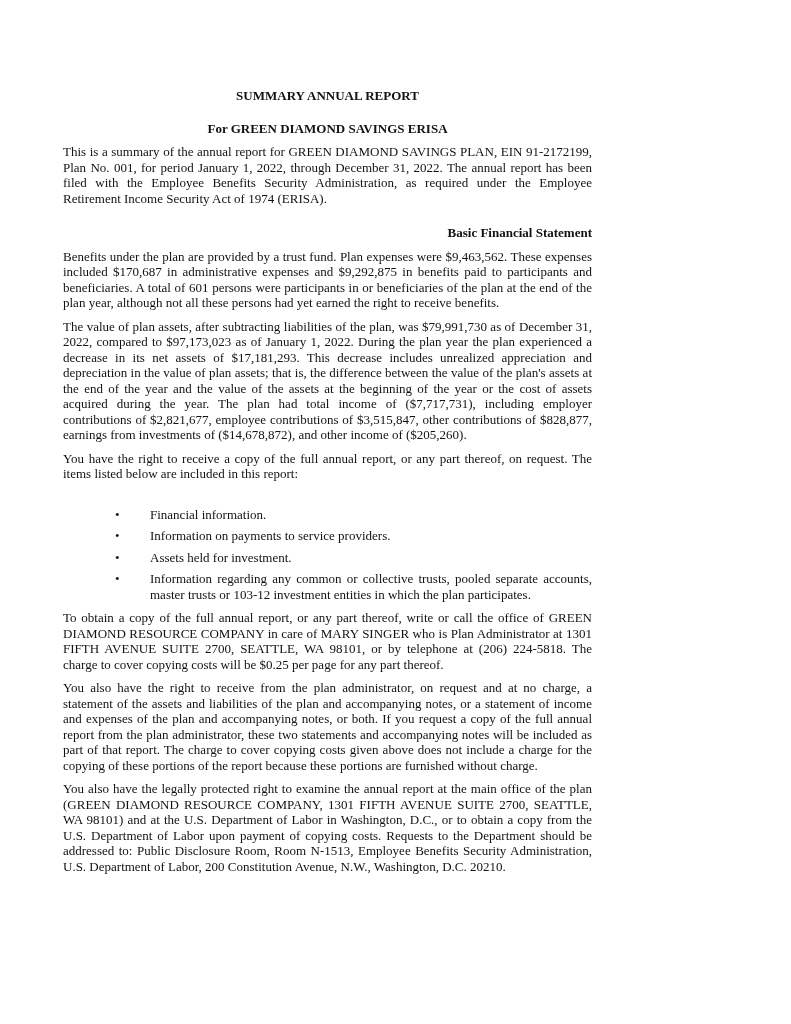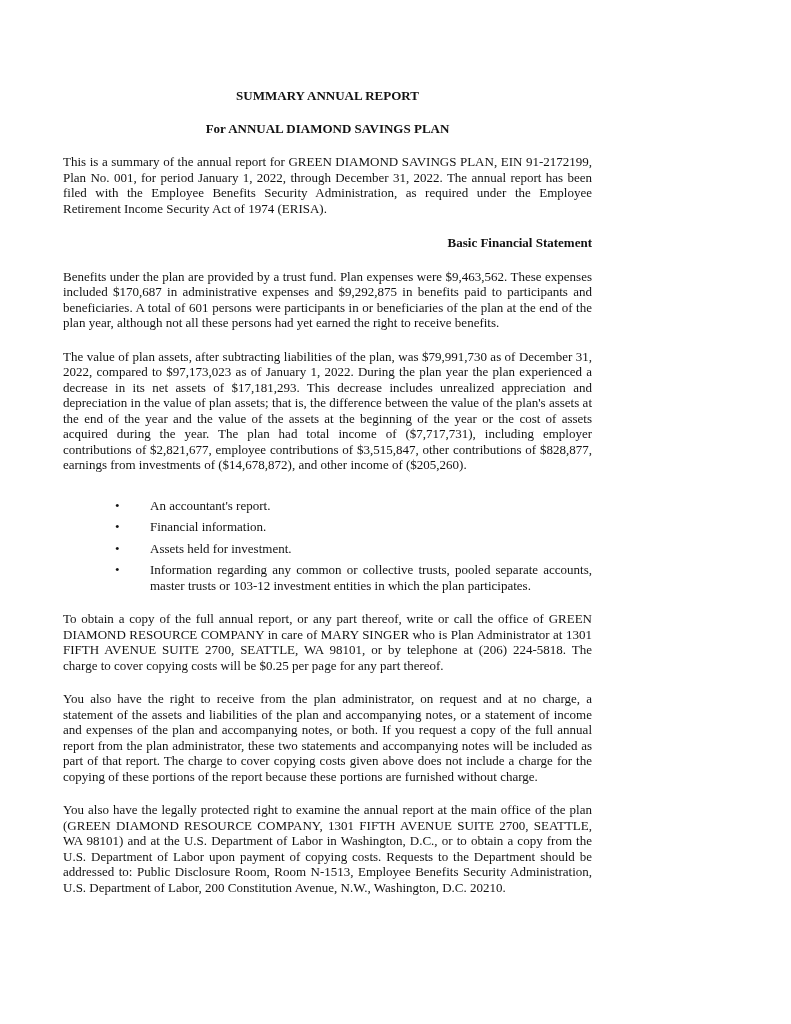--- a/index.html
+++ b/index.html
@@ -33,21 +33,21 @@
     margin: 17px 0 0 0;
   }
   .section-heading {
     text-align: right;
     font-weight: bold;
     font-size: 13px;
     margin: 19px 0 0 0;
   }
   p.body-para {
     text-align: justify;
-    margin: 18px 0 0 0;
+    margin: 8px 0 0 0;
   }
   ul.report-items {
     list-style: none;
     margin: 25px 0 0 0;
     padding: 0;
   }
   ul.report-items li {
     position: relative;
     padding-left: 87px;
     margin: 0 0 6px 0;
@@ -60,35 +60,36 @@
     top: 0;
   }
 </style>
 </head>
 <body>
 
 <div class="page">
 
   <div class="doc-title">SUMMARY ANNUAL REPORT</div>
 
-  <div class="doc-subtitle">For ANNUAL DIAMOND SAVINGS PLAN</div>
+  <div class="doc-subtitle">For GREEN DIAMOND SAVINGS ERISA</div>
 
   <p class="body-para">This is a summary of the annual report for GREEN DIAMOND SAVINGS PLAN, EIN 91-2172199, Plan No. 001, for period January 1, 2022, through December 31, 2022. The annual report has been filed with the Employee Benefits Security Administration, as required under the Employee Retirement Income Security Act of 1974 (ERISA).</p>
 
   <div class="section-heading">Basic Financial Statement</div>
 
   <p class="body-para">Benefits under the plan are provided by a trust fund. Plan expenses were $9,463,562. These expenses included $170,687 in administrative expenses and $9,292,875 in benefits paid to participants and beneficiaries. A total of 601 persons were participants in or beneficiaries of the plan at the end of the plan year, although not all these persons had yet earned the right to receive benefits.</p>
 
   <p class="body-para">The value of plan assets, after subtracting liabilities of the plan, was $79,991,730 as of December 31, 2022, compared to $97,173,023 as of January 1, 2022. During the plan year the plan experienced a decrease in its net assets of $17,181,293. This decrease includes unrealized appreciation and depreciation in the value of plan assets; that is, the difference between the value of the plan's assets at the end of the year and the value of the assets at the beginning of the year or the cost of assets acquired during the year. The plan had total income of ($7,717,731), including employer contributions of $2,821,677, employee contributions of $3,515,847, other contributions of $828,877, earnings from investments of ($14,678,872), and other income of ($205,260).</p>
 
 
+  <p class="body-para">You have the right to receive a copy of the full annual report, or any part thereof, on request. The items listed below are included in this report:</p>
 
   <ul class="report-items">
-    <li>An accountant's report.</li>
     <li>Financial information.</li>
+    <li>Information on payments to service providers.</li>
     <li>Assets held for investment.</li>
     <li>Information regarding any common or collective trusts, pooled separate accounts, master trusts or 103-12 investment entities in which the plan participates.</li>
   </ul>
 
   <p class="body-para">To obtain a copy of the full annual report, or any part thereof, write or call the office of GREEN DIAMOND RESOURCE COMPANY in care of MARY SINGER who is Plan Administrator at 1301 FIFTH AVENUE SUITE 2700, SEATTLE, WA 98101, or by telephone at (206) 224-5818. The charge to cover copying costs will be $0.25 per page for any part thereof.</p>
 
   <p class="body-para">You also have the right to receive from the plan administrator, on request and at no charge, a statement of the assets and liabilities of the plan and accompanying notes, or a statement of income and expenses of the plan and accompanying notes, or both. If you request a copy of the full annual report from the plan administrator, these two statements and accompanying notes will be included as part of that report. The charge to cover copying costs given above does not include a charge for the copying of these portions of the report because these portions are furnished without charge.</p>
 
   <p class="body-para">You also have the legally protected right to examine the annual report at the main office of the plan (GREEN DIAMOND RESOURCE COMPANY, 1301 FIFTH AVENUE SUITE 2700, SEATTLE, WA 98101) and at the U.S. Department of Labor in Washington, D.C., or to obtain a copy from the U.S. Department of Labor upon payment of copying costs. Requests to the Department should be addressed to: Public Disclosure Room, Room N-1513, Employee Benefits Security Administration, U.S. Department of Labor, 200 Constitution Avenue, N.W., Washington, D.C. 20210.</p>
 

